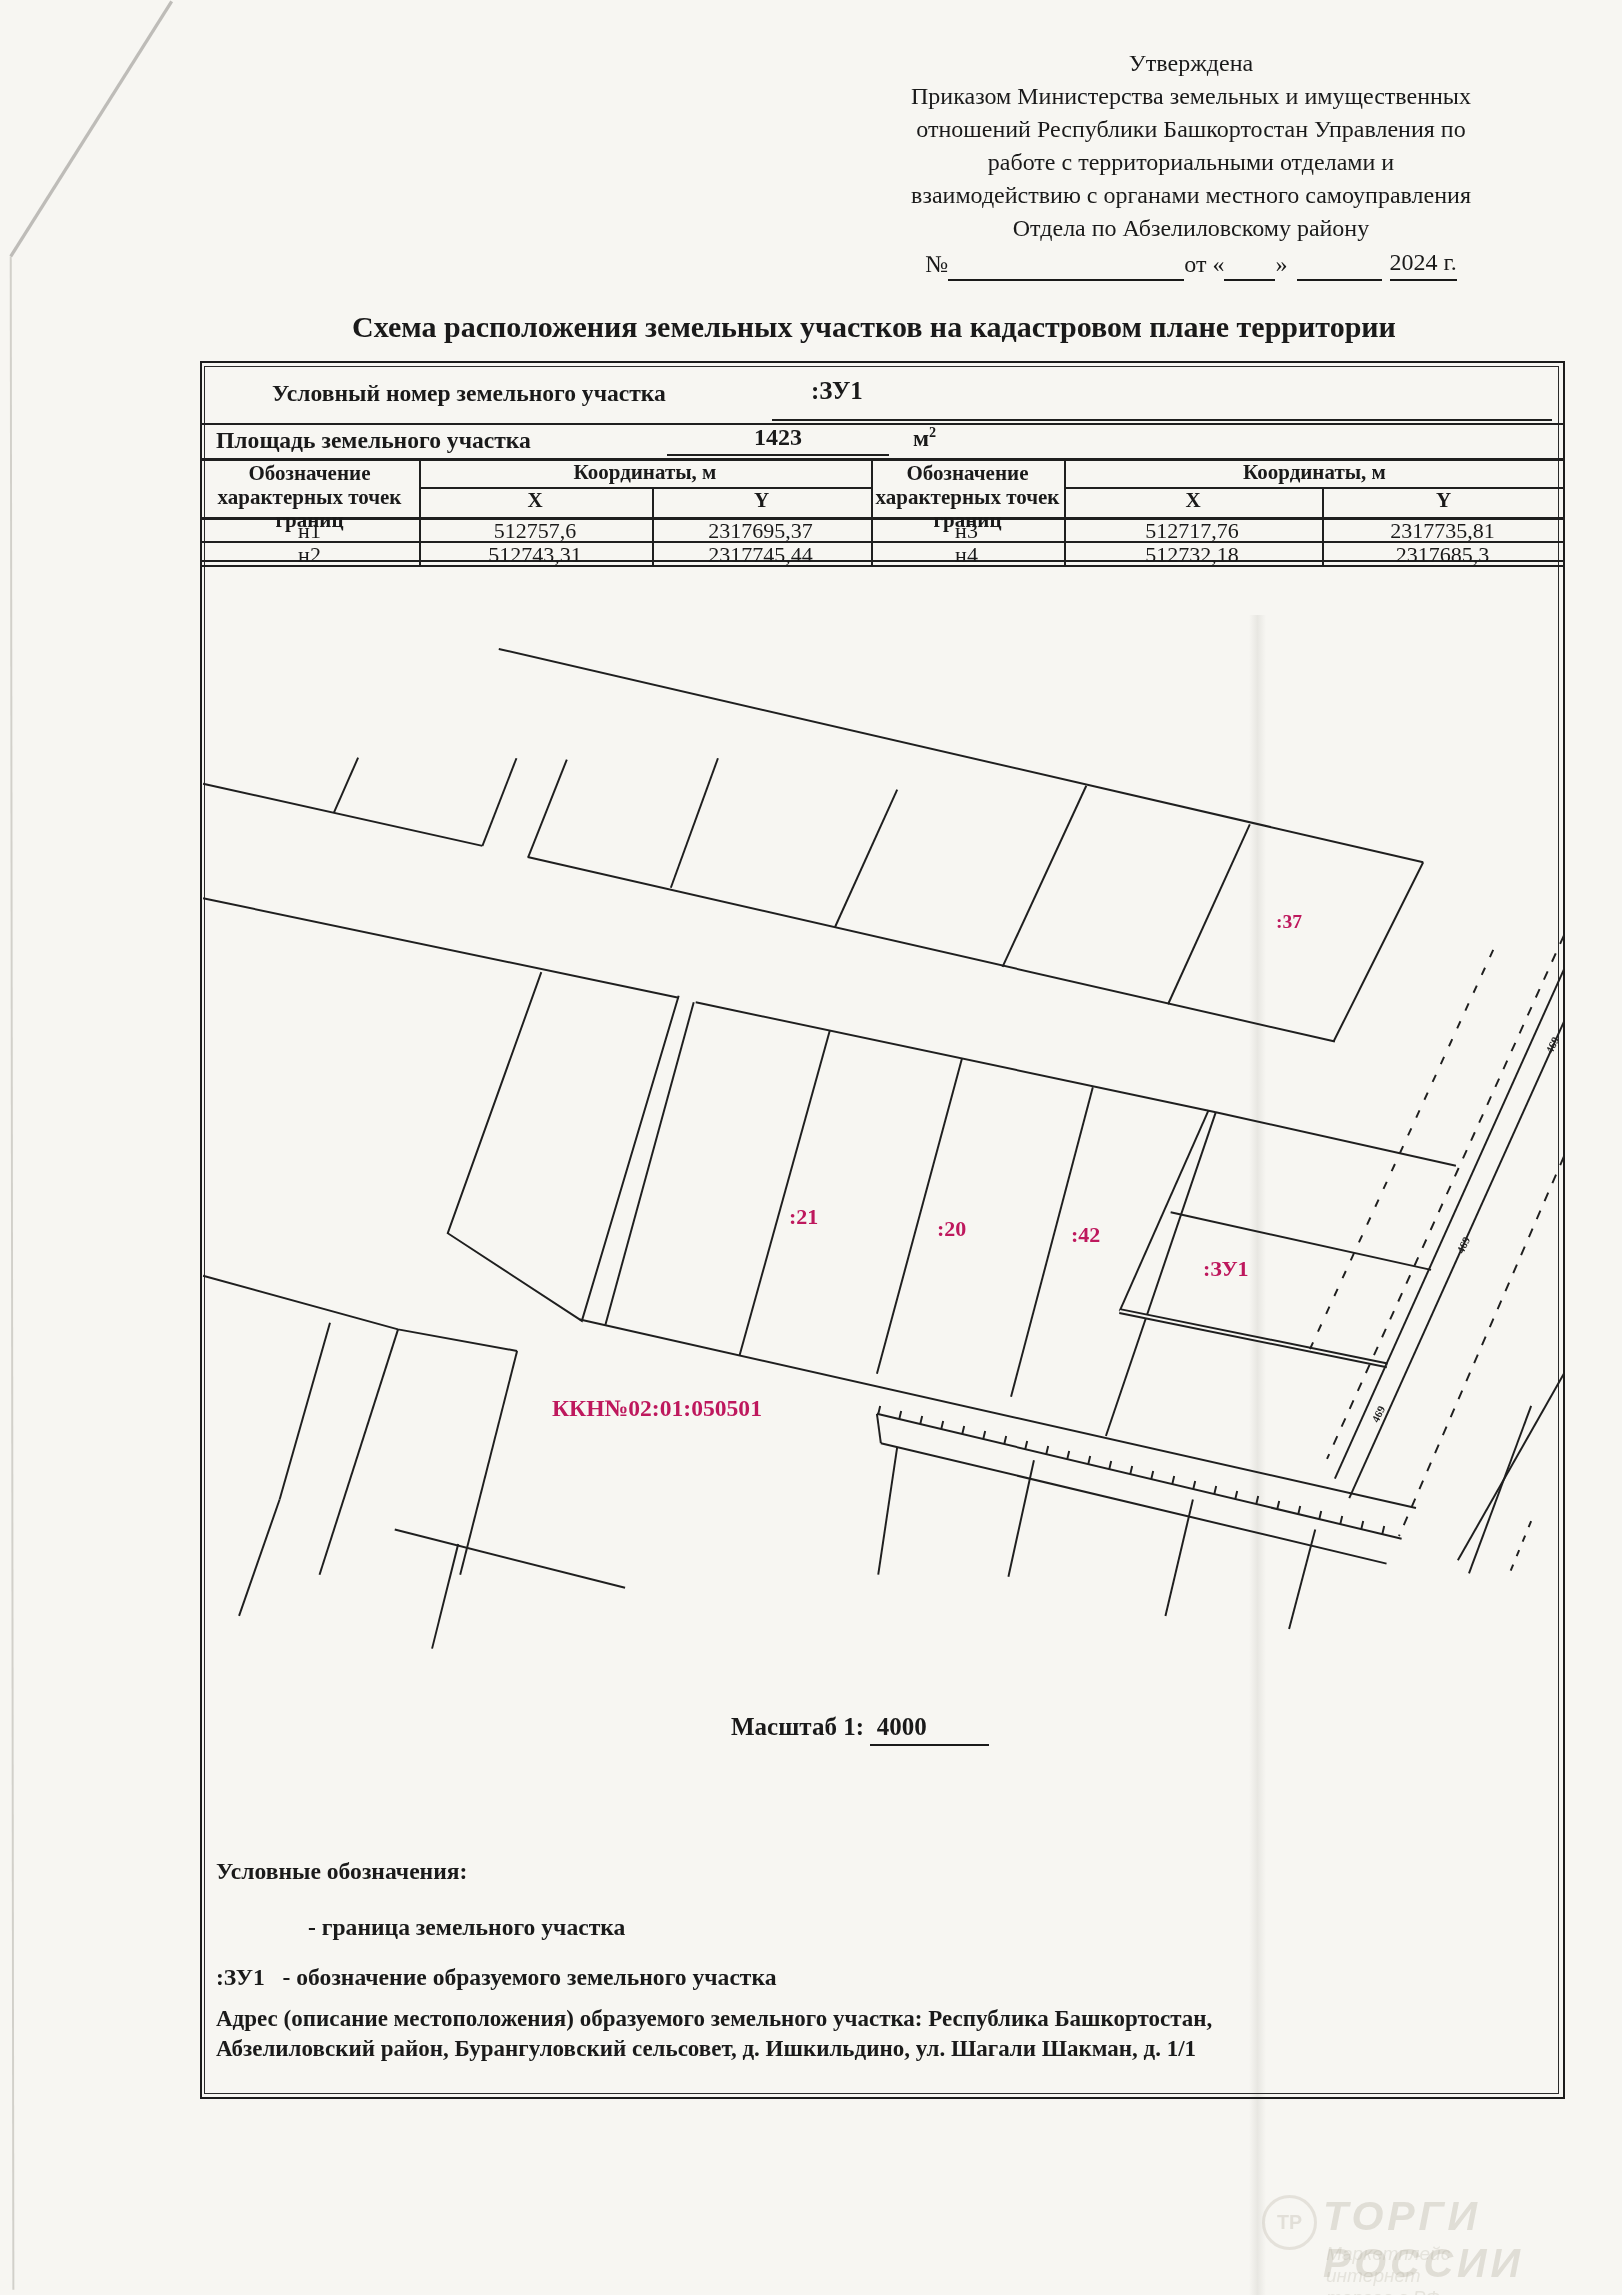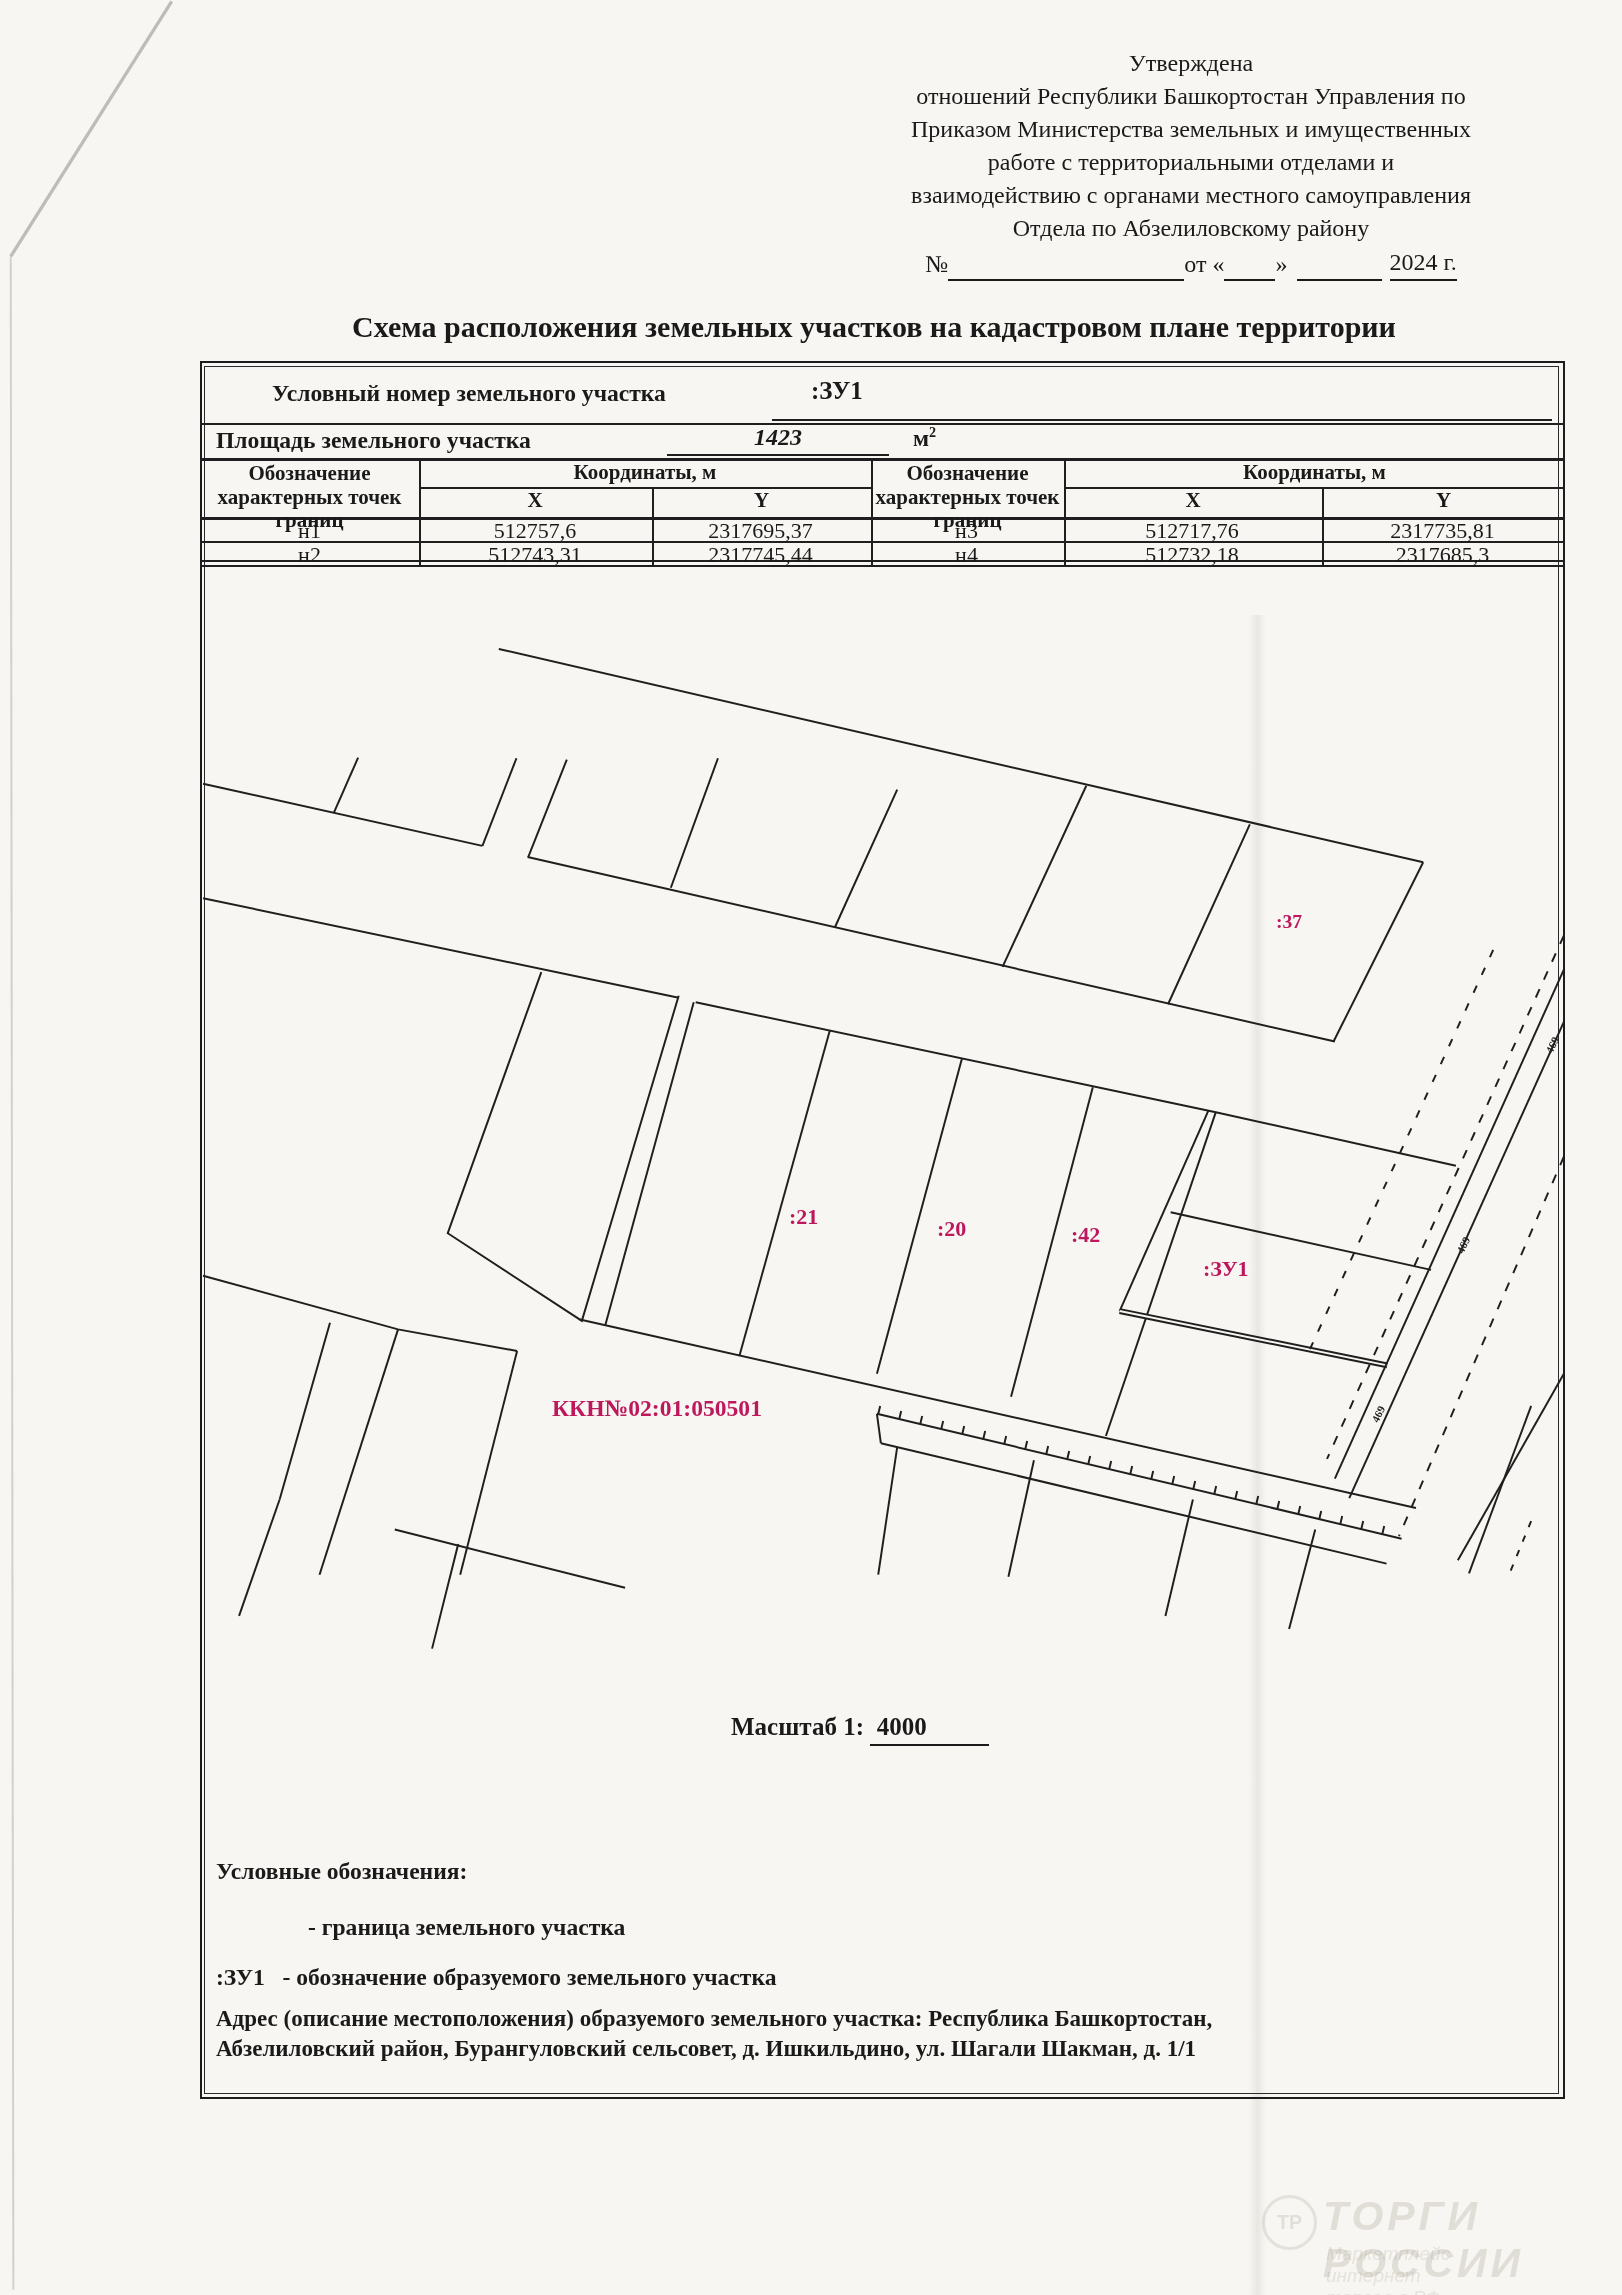--- a/index.html
+++ b/index.html
@@ -44,22 +44,22 @@
 <div class="page">
 
   <svg class="abs" width="1623" height="2295" viewBox="0 0 2480 3508" style="left:0;top:0;">
     <line x1="262" y1="2" x2="16" y2="392" stroke="rgba(120,118,112,0.45)" stroke-width="5"></line>
     <line x1="16" y1="392" x2="20" y2="3500" stroke="rgba(140,138,130,0.35)" stroke-width="3"></line>
   </svg>
   <div class="abs streak"></div>
 
   <div class="abs hdr">
     <div>Утверждена</div>
+    <div>Приказом Министерства земельных и имущественных</div>
     <div>отношений Республики Башкортостан Управления по</div>
-    <div>Приказом Министерства земельных и имущественных</div>
     <div>работе с территориальными отделами и</div>
     <div>взаимодействию с органами местного самоуправления</div>
     <div>Отдела по Абзелиловскому району</div>
     <div class="numline">
       <span>№</span>
         <span class="blank" style="width:236px;"></span>
         <span>от «</span>
         <span class="blank" style="width:51px;"></span>
         <span>»</span>
         <span style="width:9.2px;display:inline-block;"></span>
@@ -72,21 +72,21 @@
   <div class="abs title">Схема расположения земельных участков на кадастровом плане территории</div>
 
   <div class="abs frame"></div>
   <div class="abs frame-inner"></div>
 
   <div class="abs big" style="left:272px;top:380px;">Условный номер земельного участка</div>
   <div class="abs big" style="left:811px;top:377px;font-size:25px;">:ЗУ1</div>
   <div class="ln" style="left:772px;top:419px;width:780px;height:2px;"></div>
 
   <div class="abs big" style="left:216px;top:427px;">Площадь земельного участка</div>
-  <div class="abs" style="left:667px;top:424px;width:222px;text-align:center;font-size:24px;font-weight:bold;font-style:italic;">1423</div>
+  <div class="abs" style="left:667px;top:424px;width:222px;text-align:center;font-size:24px;font-weight:bold;">1423</div>
   <div class="ln" style="left:667px;top:454px;width:222px;height:2px;"></div>
   <div class="abs big" style="left:913px;top:424px;"><span>м</span><sup>2</sup></div>
 
   <div class="ln" style="left:200px;top:423px;width:1365px;height:2px;"></div>
   <div class="ln" style="left:200px;top:458px;width:1365px;height:2.6px;"></div>
   <div class="ln" style="left:200px;top:517px;width:1365px;height:2.6px;"></div>
   <div class="ln" style="left:200px;top:541px;width:1365px;height:2px;"></div>
   <div class="ln" style="left:200px;top:560px;width:1365px;height:2px;"></div>
   <div class="ln" style="left:200px;top:565px;width:1365px;height:2px;"></div>
   <div class="ln" style="left:419px;top:458px;width:2px;height:109px;"></div>

